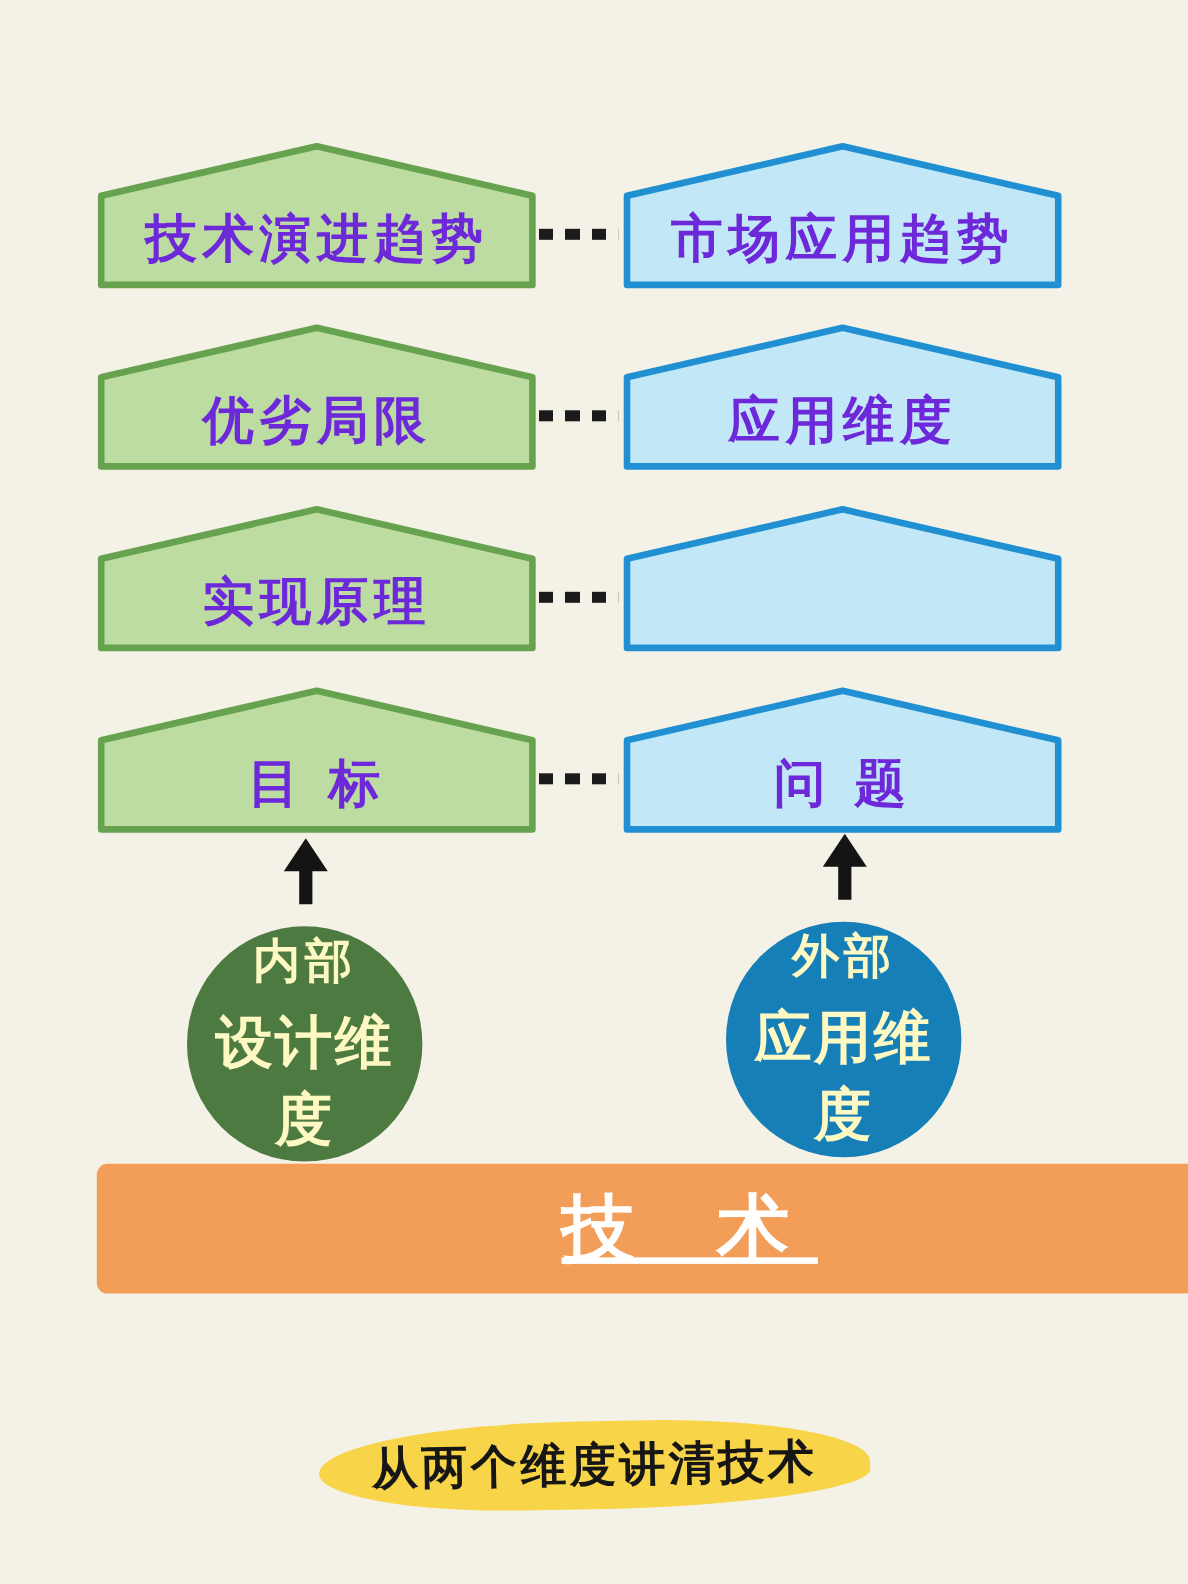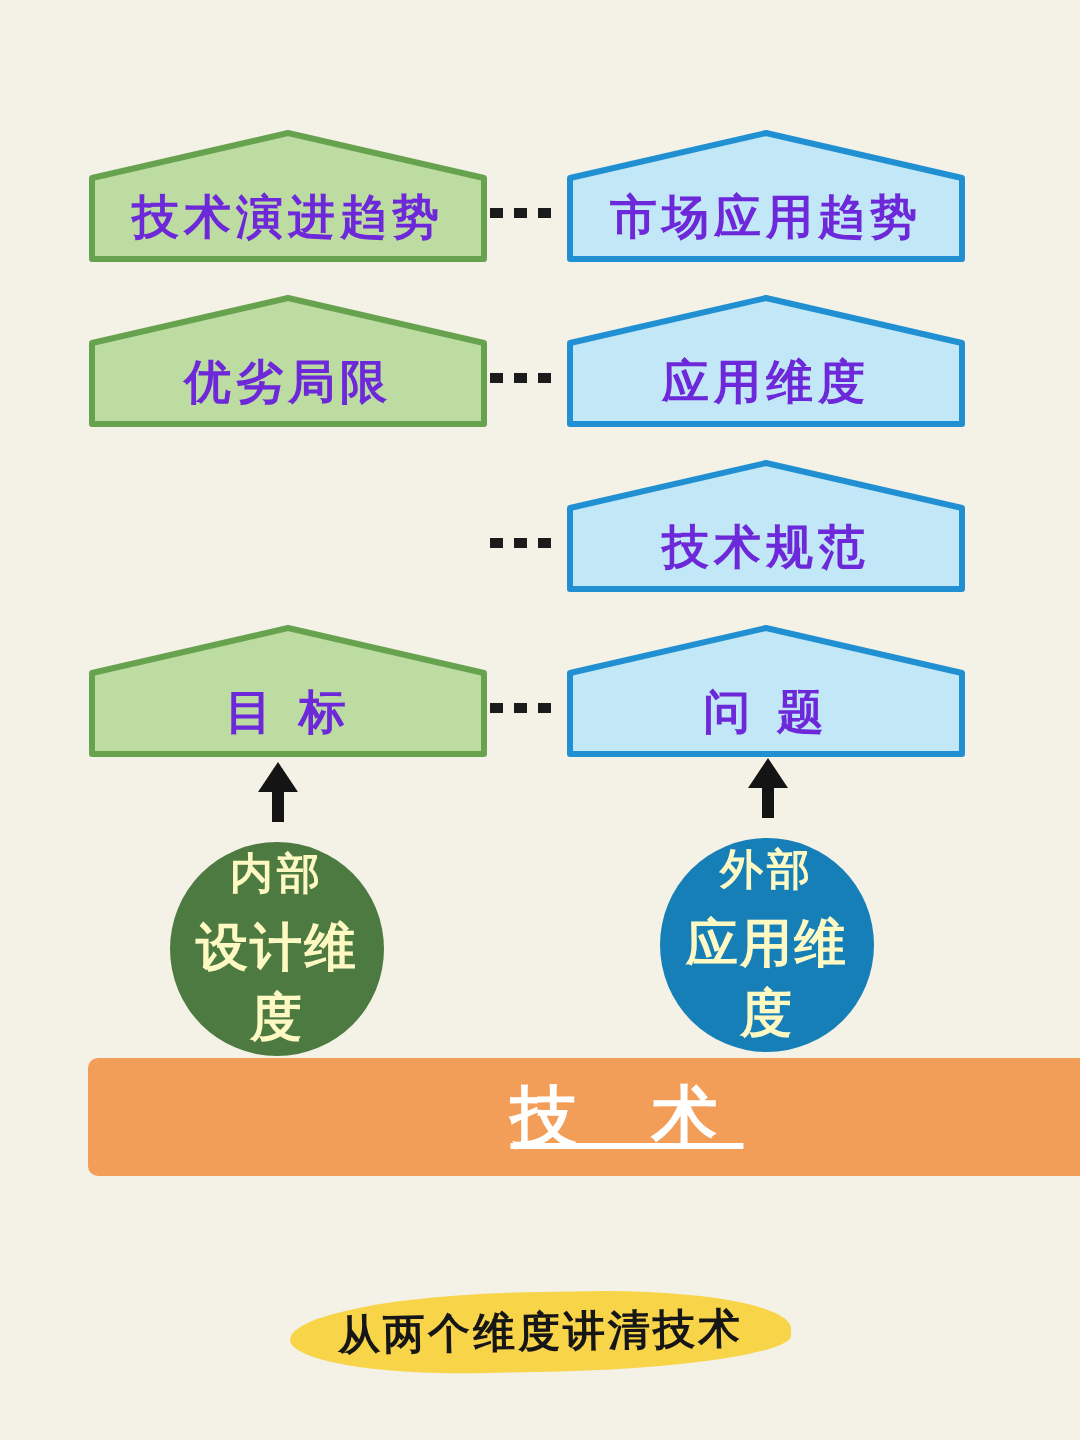--- a/index.html
+++ b/index.html
@@ -85,26 +85,31 @@
     <div class="label">优劣局限</div>
   </div>
   <div class="connector" style="left:490px; top:373px;"></div>
   <div class="pent blue" style="left:566px; top:293px;">
     <svg viewBox="0 0 400 135" preserveAspectRatio="none">
         <polygon points="4,50 200,5 396,50 396,131 4,131"></polygon>
       </svg>
     <div class="label">应用维度</div>
   </div>
 
+  <div class="pent green" style="left:88px; top:458px;">
+    <svg viewBox="0 0 400 135" preserveAspectRatio="none">
+        <polygon points="4,50 200,5 396,50 396,131 4,131"></polygon>
+      </svg>
+    <div class="label">实现原理</div>
+  </div>
   <div class="connector" style="left:490px; top:538px;"></div>
   <div class="pent blue" style="left:566px; top:458px;">
     <svg viewBox="0 0 400 135" preserveAspectRatio="none">
         <polygon points="4,50 200,5 396,50 396,131 4,131"></polygon>
       </svg>
-    <div class="label">技术规范</div>
   </div>
 
   <div class="pent green" style="left:88px; top:623px;text-decoration:underline;">
     <svg viewBox="0 0 400 135" preserveAspectRatio="none">
         <polygon points="4,50 200,5 396,50 396,131 4,131"></polygon>
       </svg>
     <div class="label">目 标</div>
   </div>
   <div class="connector" style="left:490px; top:703px;"></div>
   <div class="pent blue" style="left:566px; top:623px;">

